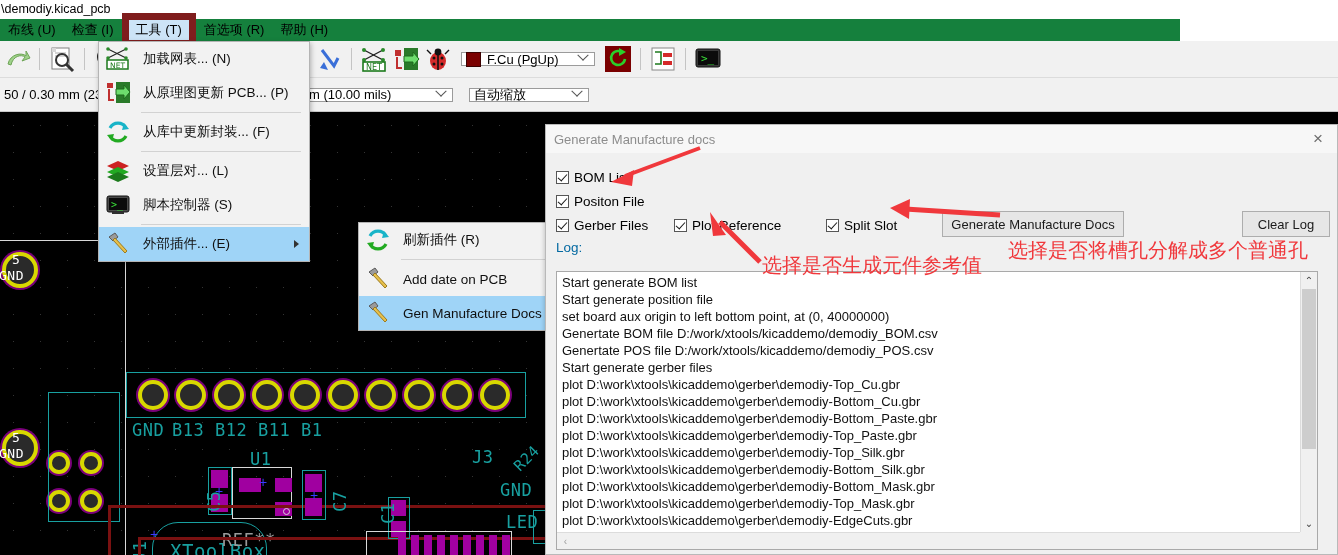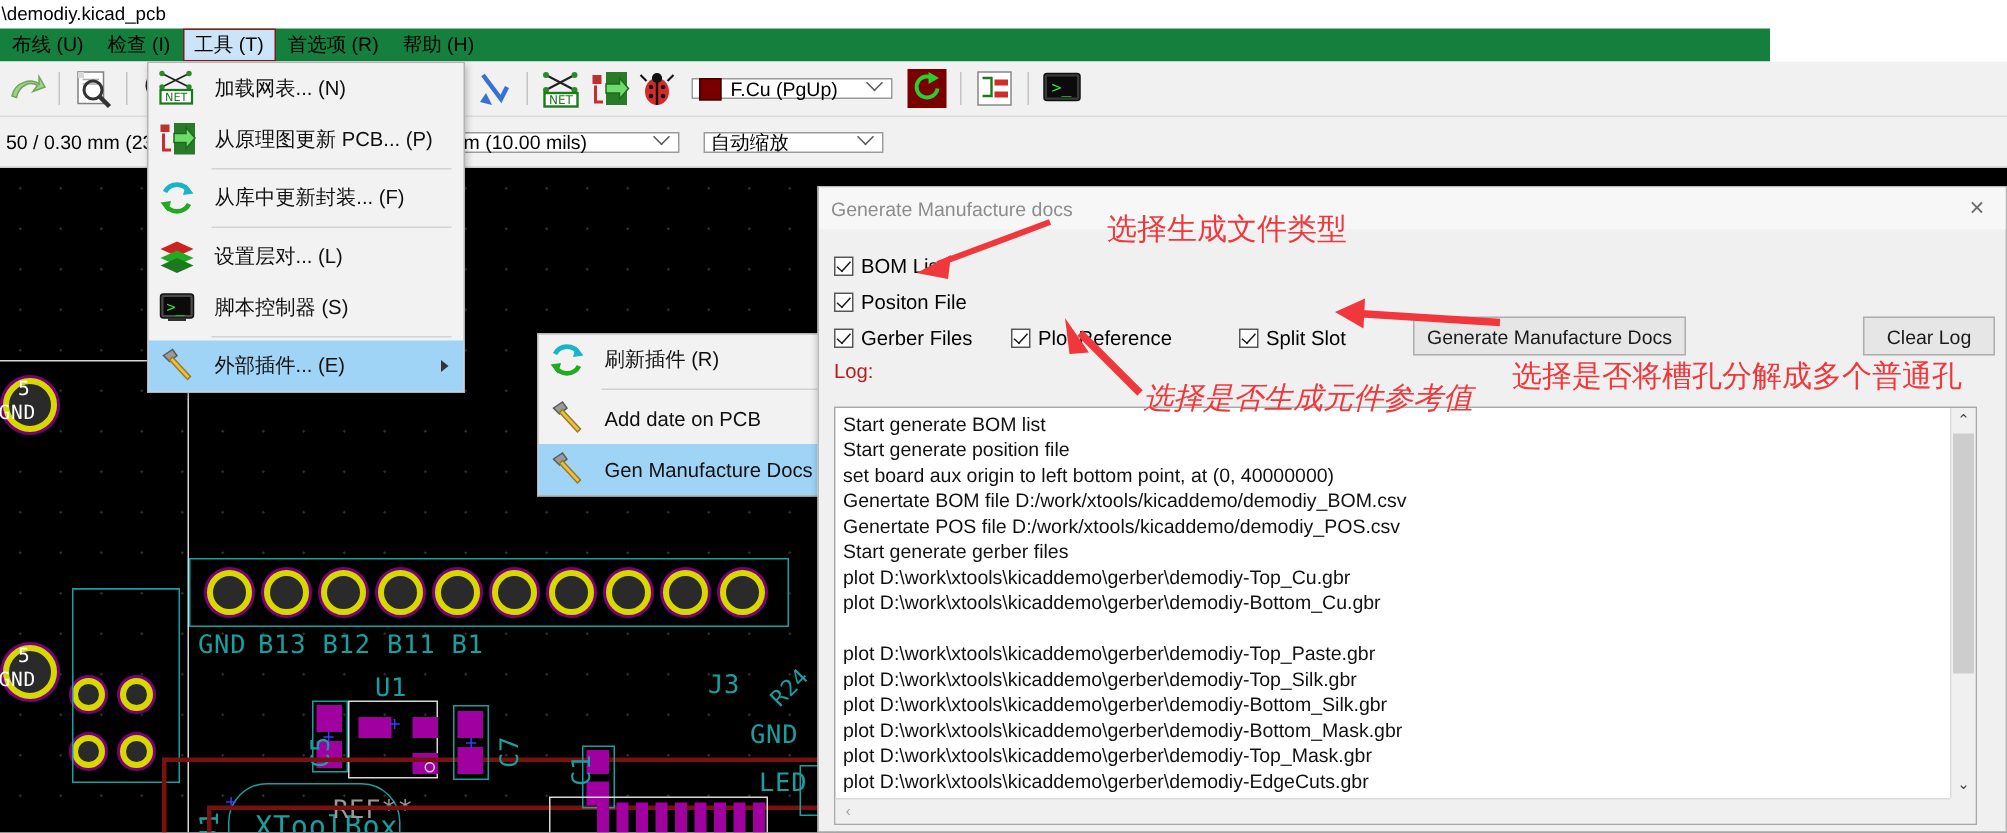--- a/index.html
+++ b/index.html
@@ -19,21 +19,21 @@
     padding-left: 1px; white-space: nowrap; overflow: hidden;
   }
 
   
   .menubar {
     position: absolute; left: 0; top: 19px; width: 1180px; height: 22px;
     background: #15803d; display: flex; align-items: center;
     font-size: 13px; color: #000; white-space: nowrap;
   }
   .menubar .mi { padding: 2px 8px; line-height: 18px; }
-  .menubar .mi.active { background: #cce4f7; border: 1px solid #7f1d1d; padding: 1px 7px; }
+  .menubar .mi.active { background: #cce4f7; border: 7px solid #7f1d1d; padding: 1px 7px; }
 
   
   .toolbar1 {
     position: absolute; left: 0; top: 41px; width: 1338px; height: 37px;
     background: #f1f1f1; border-bottom: 1px solid #dcdcdc;
     display: flex; align-items: center; gap: 2px; padding-left: 2px;
   }
   .toolbar2 {
     position: absolute; left: 0; top: 78px; width: 1338px; height: 34px;
     background: #f1f1f1; border-bottom: 1px solid #c8c8c8;
@@ -130,21 +130,21 @@
   .cb { display: inline-flex; align-items: center; font-size: 13.5px; color: #000; }
   .cb .box {
     width: 13px; height: 13px; border: 1px solid #565656; background: #fff;
     margin-right: 5px; position: relative; flex: none;
   }
   .cb .box.on::after {
     content: ""; position: absolute; left: 3px; top: 0px;
     width: 4px; height: 8px; border-right: 1.7px solid #1a1a1a; border-bottom: 1.7px solid #1a1a1a;
     transform: rotate(42deg);
   }
-  .loglabel { font-size: 13.5px; color: #b91c1c; margin-top: 5px; }
+  .loglabel { font-size: 13.5px; color: #0369a1; margin-top: 5px; }
 
   .logbox {
     position: absolute; left: 10px; top: 118px; width: 762px; height: 279px;
     background: #fff; border: 1px solid #a9a9a9; overflow: hidden;
   }
   .logtext {
     position: absolute; left: 5px; top: 2px; right: 18px;
     font-size: 13px; color: #111; line-height: 17.1px; white-space: nowrap;
   }
   .vscroll {
@@ -543,20 +543,21 @@
 
       <div class="logbox">
         <div class="logtext" style="top:2px">Start generate BOM list</div>
         <div class="logtext" style="top:19px">Start generate position file</div>
         <div class="logtext" style="top:36px">set board aux origin to left bottom point, at (0, 40000000)</div>
         <div class="logtext" style="top:53px">Genertate BOM file  D:/work/xtools/kicaddemo/demodiy_BOM.csv</div>
         <div class="logtext" style="top:70px">Genertate POS file  D:/work/xtools/kicaddemo/demodiy_POS.csv</div>
         <div class="logtext" style="top:87px">Start generate gerber files</div>
         <div class="logtext" style="top:104px">plot D:\work\xtools\kicaddemo\gerber\demodiy-Top_Cu.gbr</div>
         <div class="logtext" style="top:121px">plot D:\work\xtools\kicaddemo\gerber\demodiy-Bottom_Cu.gbr</div>
+        <div class="logtext" style="top:138px">plot D:\work\xtools\kicaddemo\gerber\demodiy-Bottom_Paste.gbr</div>
         <div class="logtext" style="top:155px">plot D:\work\xtools\kicaddemo\gerber\demodiy-Top_Paste.gbr</div>
         <div class="logtext" style="top:172px">plot D:\work\xtools\kicaddemo\gerber\demodiy-Top_Silk.gbr</div>
         <div class="logtext" style="top:189px">plot D:\work\xtools\kicaddemo\gerber\demodiy-Bottom_Silk.gbr</div>
         <div class="logtext" style="top:206px">plot D:\work\xtools\kicaddemo\gerber\demodiy-Bottom_Mask.gbr</div>
         <div class="logtext" style="top:223px">plot D:\work\xtools\kicaddemo\gerber\demodiy-Top_Mask.gbr</div>
         <div class="logtext" style="top:240px">plot D:\work\xtools\kicaddemo\gerber\demodiy-EdgeCuts.gbr</div>
         <div class="logtext" style="top:257px">create drill and map files in D:\work\xtools\kicaddemo\gerber\</div>
 
         <div class="vscroll">
           <div class="ar">⌃</div>
@@ -576,17 +577,16 @@
     <path d="M700 148 L625 176" stroke="#f0383c" stroke-width="4" fill="none"></path>
     <path d="M611 182 L634 170 L632 186 Z" fill="#f0383c"></path>
 
     <path d="M760 262 L720 222" stroke="#f0383c" stroke-width="5" fill="none"></path>
     <path d="M710 212 L726 235 L713 236 Z" fill="#f0383c"></path>
 
     <path d="M1000 215 L905 209" stroke="#f0383c" stroke-width="5" fill="none"></path>
     <path d="M890 208 L910 199 L909 219 Z" fill="#f0383c"></path>
   </svg>
 
-  <div class="anno" style="left:738px; top:139px;">选择生成文件类型</div>
-  <div class="anno" style="left:762px; top:252px;font-style:italic;">选择是否生成元件参考值</div>
+  <div class="anno" style="left:762px; top:252px;">选择是否生成元件参考值</div>
   <div class="anno" style="left:1008px; top:237px;">选择是否将槽孔分解成多个普通孔</div>
 
 </div>
 
 </body></html>

